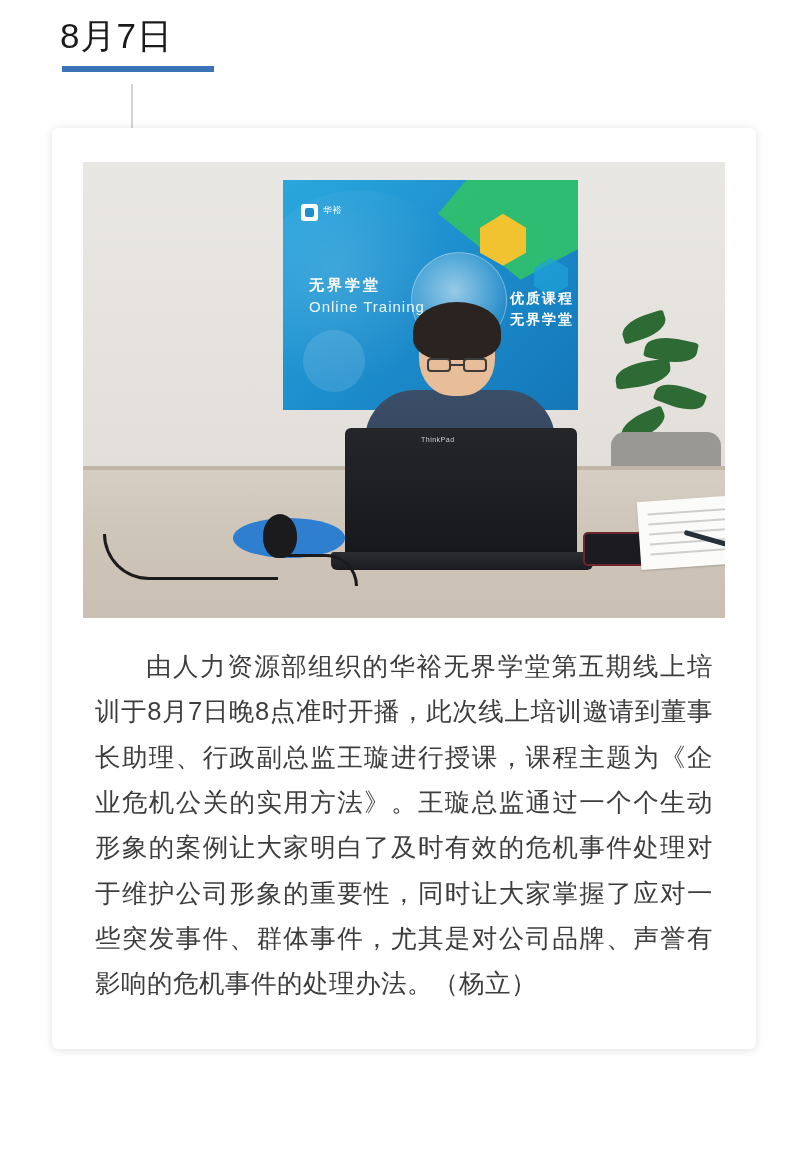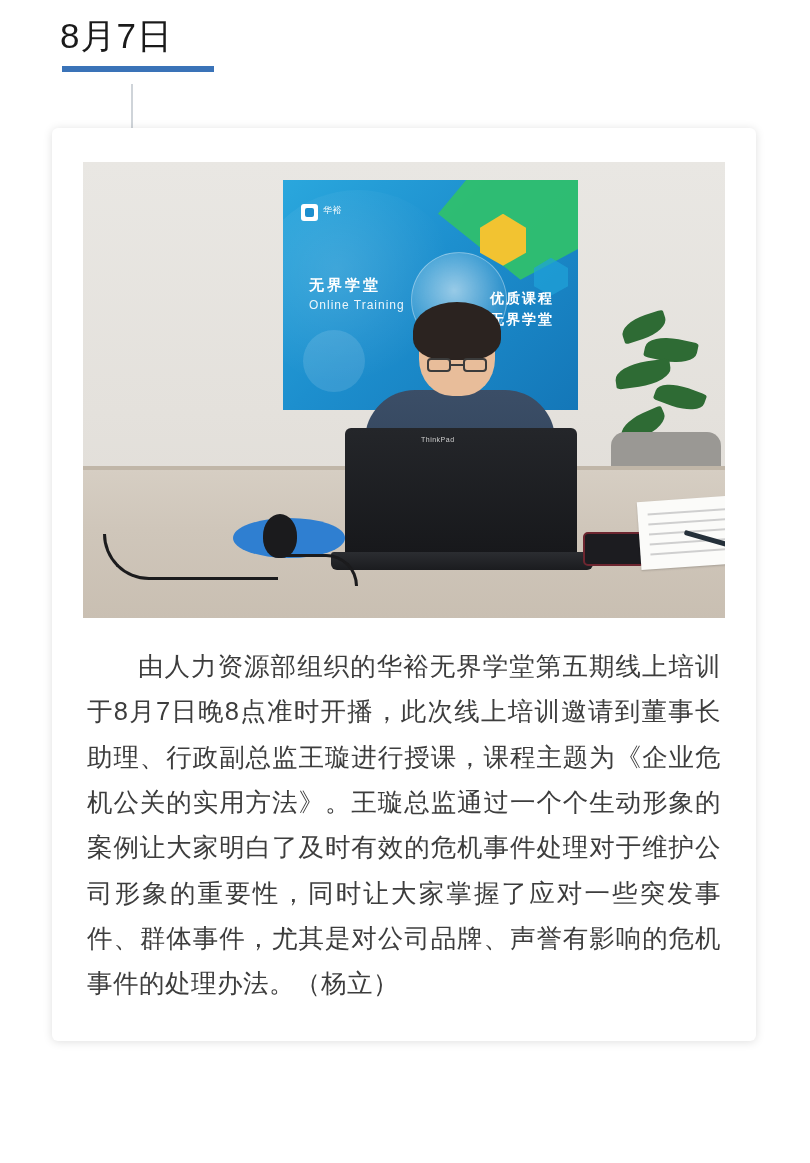--- a/index.html
+++ b/index.html
@@ -136,23 +136,23 @@
   }
   .banner-logo .mark::after {
     content:""; position:absolute; left:4px; top:4px; width:9px; height:9px;
     background:#1d8fce; border-radius:2px;
   }
   .banner-logo .txt { color:#fff; font-size: 9px; letter-spacing:.5px; }
   .banner-title {
     position:absolute; left: 26px; top: 96px; color:#fff;
   }
   .banner-title .t1 { font-size: 15px; letter-spacing: 3px; font-weight: 700; }
-  .banner-title .t2 { font-size: 12px; letter-spacing: 1px; opacity:.9; margin-top:3px; }
+  .banner-title .t2 { font-size: 15px; letter-spacing: 1px; opacity:.9; margin-top:3px; }
   .banner-right {
-    position:absolute; right: 24px; top: 108px; color:#fff; text-align:left;
+    position:absolute; right: 4px; top: 108px; color:#fff; text-align:left;
   }
   .banner-right .r1, .banner-right .r2 { font-size: 14px; letter-spacing: 2px; font-weight:700; line-height:1.5; }
 
   
   .plant {
     position:absolute; right: -6px; top: 148px; width: 120px; height: 170px;
   }
   .leaf {
     position:absolute; background:#2e6b34; border-radius: 60% 10% 60% 10%;
   }
@@ -245,21 +245,21 @@
   .article {
     margin-top: 26px;
     font-size: 25.5px;
     line-height: 1.78;
     color: #3d3d3d;
     text-align: justify;
     text-justify: inter-ideograph;
     letter-spacing: .5px;
     font-family: "Liberation Sans", "DejaVu Sans", sans-serif;
   }
-  .article p { margin: 4px; text-indent: 2em; }
+  .article p { margin: 12px; text-indent: 2em; }
 </style>
 </head>
 <body>
 
 <div class="page">
 
   <div class="date-block">
     <div class="date-title">8月7日</div>
     <div class="date-underline"></div>
   </div>

